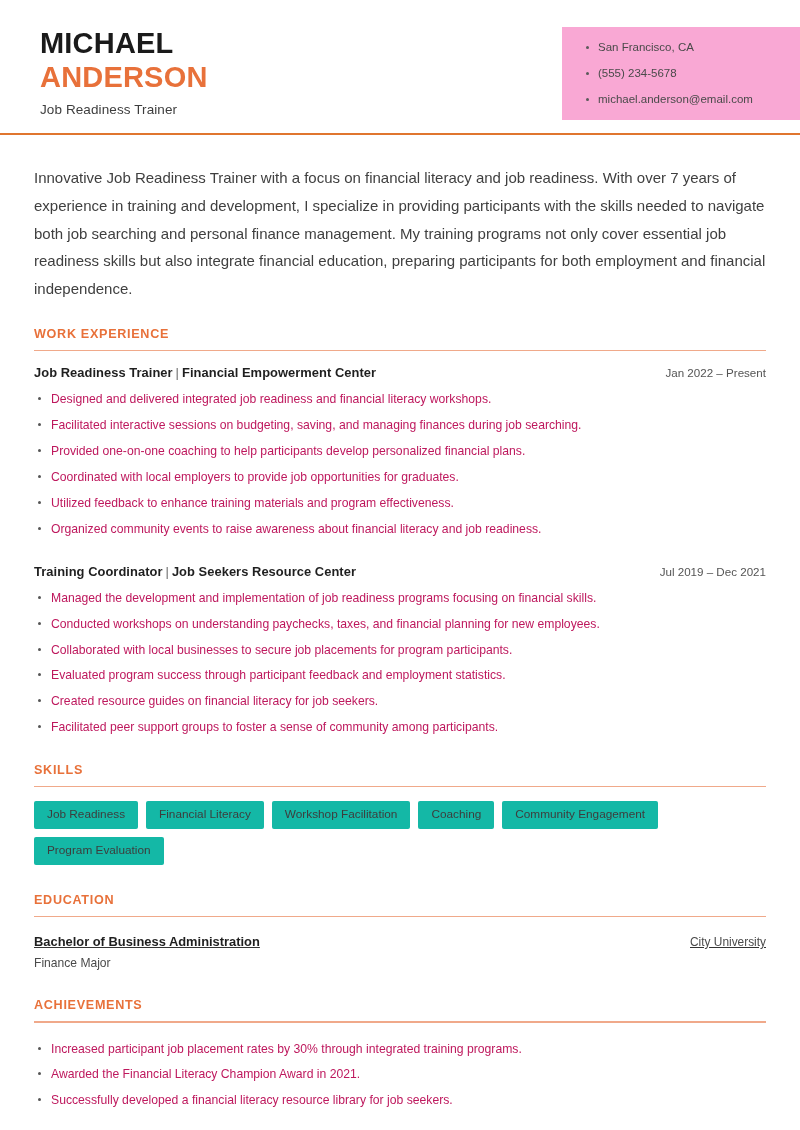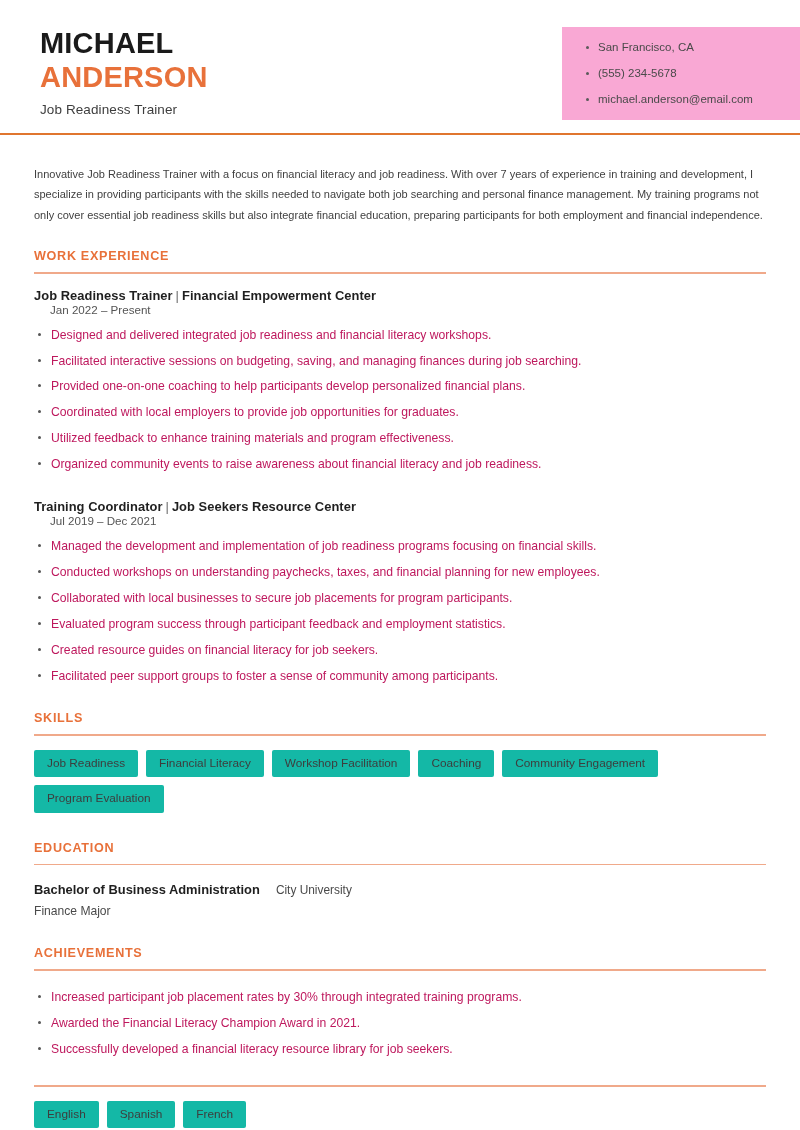--- a/index.html
+++ b/index.html
@@ -86,21 +86,21 @@
     background: #e0762f;
   }
 
   
   .content {
     padding: 0 34px;
   }
 
   .summary {
     margin: 26px 0 0 0;
-    font-size: 11px;
+    font-size: 15px;
     line-height: 1.85;
     color: #3f3f3f;
     text-align: left;
   }
 
   .section { margin-top: 24px; }
   .section-title {
     font-size: 12.6px;
     font-weight: bold;
     color: #e8713a;
@@ -112,22 +112,21 @@
     background: #f0a98a;
     margin-bottom: 14px;
   }
 
   
   .entry { margin-bottom: 18px; }
   .entry:last-child { margin-bottom: 0; }
   .entry-head {
     display: flex;
     justify-content: space-between;
-    align-items: flex-start;
-    flex-direction: column;
+    align-items: center;
   }
   .entry-title {
     font-size: 12.9px;
     font-weight: bold;
     color: #1f1f1f;
     letter-spacing: 0.05px;
   }
   .entry-sep {
     display: inline-block;
     padding: 0 3px;
@@ -178,21 +177,23 @@
     font-size: 11.8px;
     padding: 7px 13px;
     border-radius: 2px;
     white-space: nowrap;
     line-height: 1.15;
   }
 
   
   .edu-head {
     display: flex;
+    justify-content: space-between;
     align-items: baseline;
+    text-decoration: underline;
   }
   .edu-degree {
     font-size: 12.9px;
     font-weight: bold;
     color: #1f1f1f;
   }
   .edu-school {
     font-size: 11.9px;
     color: #4a4a4a;
     white-space: nowrap;

